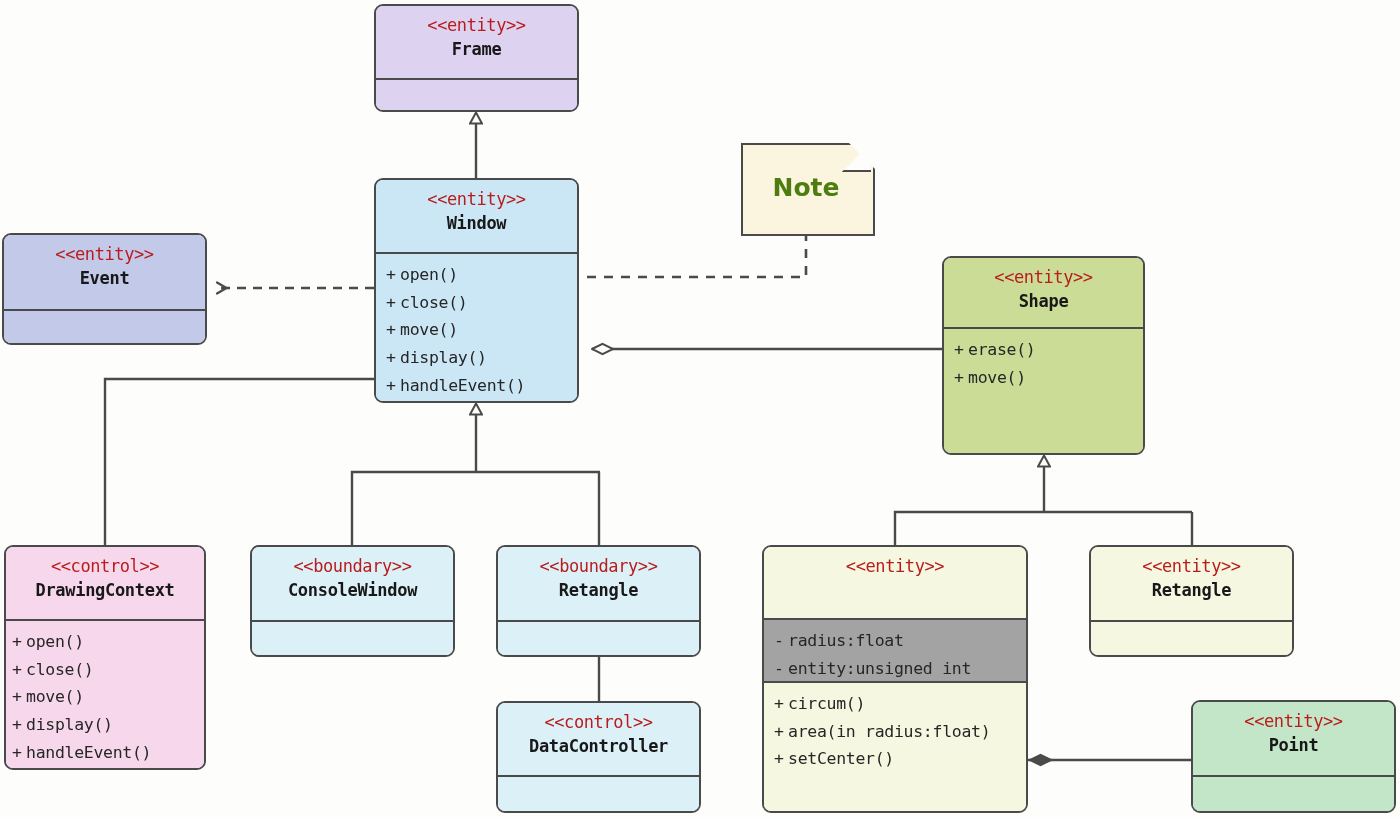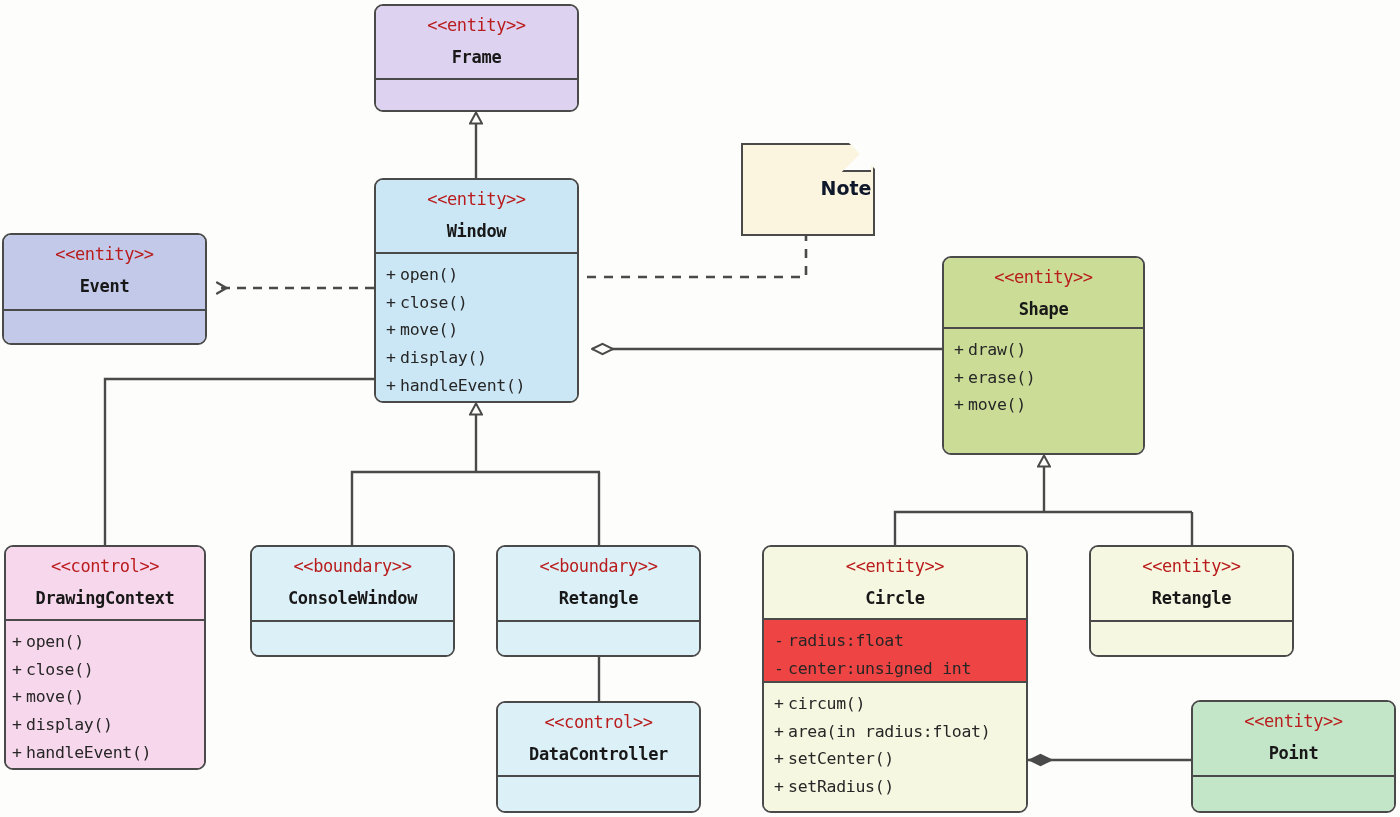--- a/index.html
+++ b/index.html
@@ -50,21 +50,21 @@
     line-height: 1.25;
     white-space: nowrap;
   }
   .cname {
     display: block;
     font-size: 17px;
     font-weight: bold;
     color: #181818;
     letter-spacing: -0.3px;
     line-height: 1.3;
-    margin-top: 10px;
+    margin-top: 2px;
     white-space: nowrap;
   }
   .members {
     padding: 7px 28px 8px 10px;
   }
   .member {
     font-size: 16.5px;
     color: #262626;
     line-height: 1.68;
     white-space: nowrap;
@@ -105,24 +105,23 @@
   }
   .note-label {
     position: absolute;
     left: 0; top: 0;
     width: 100%;
     height: 100%;
     display: flex;
     align-items: center;
     justify-content: center;
     font-family: "DejaVu Sans", sans-serif;
-    font-size: 19px;
+    font-size: 25px;
     font-weight: bold;
-    color: #0f172a;
-    padding-left: 40px;
+    color: #4d7c0f;
   }
 </style>
 </head>
 <body>
 
 <div id="canvas">
 
   <svg id="edges" viewBox="0 0 1400 817" xmlns="http://www.w3.org/2000/svg">
     <defs>
       <marker id="m-hollow-tri" markerWidth="14" markerHeight="14" refX="11.5" refY="7" orient="auto" markerUnits="userSpaceOnUse">
@@ -191,21 +190,20 @@
     </div>
     <div class="compartment divided empty-compartment" style="height:38px; background:#c3c9e8;"></div>
   </div>
 
   <div class="uml-class" style="left:942px; top:256px; width:203px; height:199px;">
     <div class="compartment header" style="height:69px; background:#cadc96;">
       <span class="stereotype">&lt;&lt;entity&gt;&gt;</span>
       <span class="cname">Shape</span>
     </div>
     <div class="compartment divided members" style="height:130px; background:#cadc96;">
-      <div class="member"><span class="vis">+</span><span>draw()</span></div>
       <div class="member"><span class="vis">+</span><span>erase()</span></div>
       <div class="member"><span class="vis">+</span><span>move()</span></div>
     </div>
   </div>
 
   <div class="uml-class" style="left:4px; top:545px; width:202px; height:225px;">
     <div class="compartment header" style="height:72px; background:#f7d7ec;">
       <span class="stereotype">&lt;&lt;control&gt;&gt;</span>
       <span class="cname">DrawingContext</span>
     </div>
@@ -238,31 +236,29 @@
     <div class="compartment header" style="height:72px; background:#dcf0f8;">
       <span class="stereotype">&lt;&lt;control&gt;&gt;</span>
       <span class="cname">DataController</span>
     </div>
     <div class="compartment divided empty-compartment" style="height:38px; background:#dcf0f8;"></div>
   </div>
 
   <div class="uml-class" style="left:762px; top:545px; width:266px; height:268px;">
     <div class="compartment header" style="height:71px; background:#f6f7e0;">
       <span class="stereotype">&lt;&lt;entity&gt;&gt;</span>
-      <span class="cname">Circle</span>
-    </div>
-    <div class="compartment divided members" style="height:63px; background:#ef4444;">
+    </div>
+    <div class="compartment divided members" style="height:63px; background:#a3a3a3;">
       <div class="member"><span class="vis">-</span><span>radius:float</span></div>
-      <div class="member"><span class="vis">-</span><span>center:unsigned int</span></div>
+      <div class="member"><span class="vis">-</span><span>entity:unsigned int</span></div>
     </div>
     <div class="compartment divided members" style="height:134px; background:#f6f7e0;">
       <div class="member"><span class="vis">+</span><span>circum()</span></div>
       <div class="member"><span class="vis">+</span><span>area(in radius:float)</span></div>
       <div class="member"><span class="vis">+</span><span>setCenter()</span></div>
-      <div class="member"><span class="vis">+</span><span>setRadius()</span></div>
     </div>
   </div>
 
   <div class="uml-class" style="left:1089px; top:545px; width:205px; height:112px;">
     <div class="compartment header" style="height:73px; background:#f6f7e0;">
       <span class="stereotype">&lt;&lt;entity&gt;&gt;</span>
       <span class="cname">Retangle</span>
     </div>
     <div class="compartment divided empty-compartment" style="height:37px; background:#f6f7e0;"></div>
   </div>

